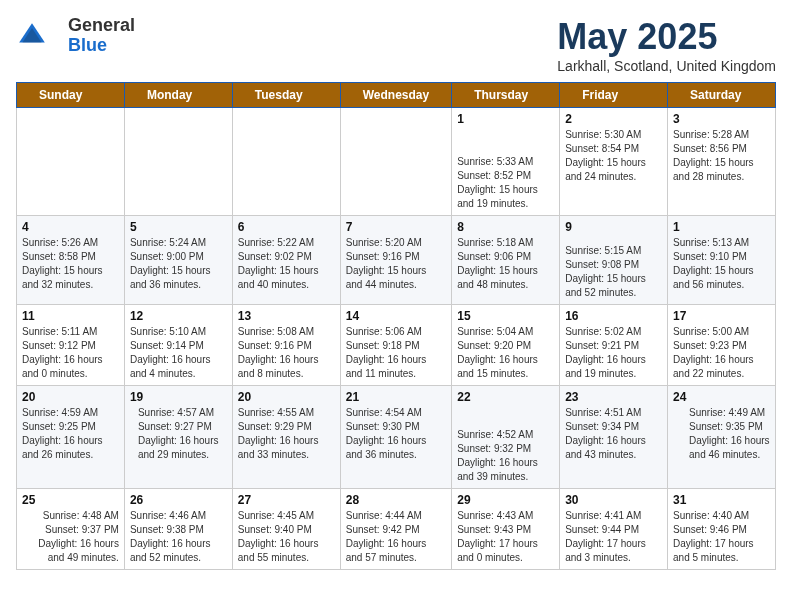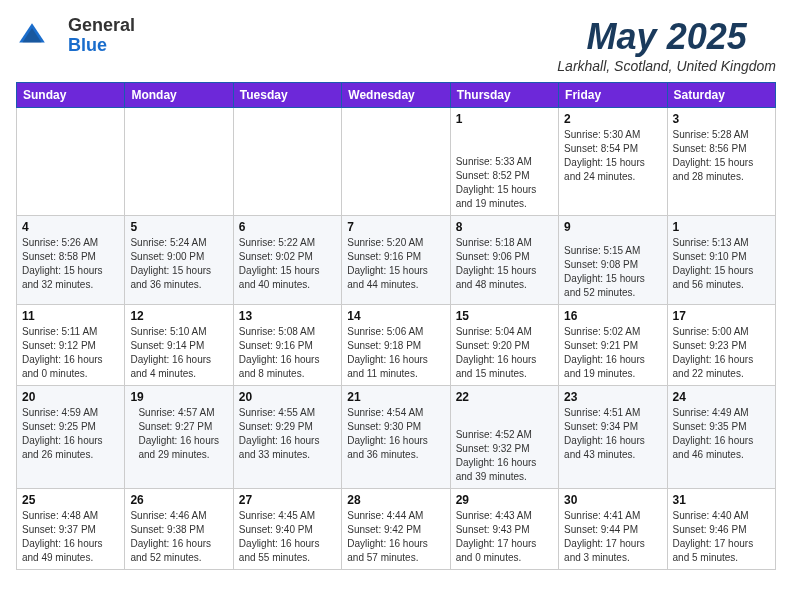--- a/index.html
+++ b/index.html
@@ -34,43 +34,42 @@
     .logo-blue {
       font-size: 18px;
       font-weight: bold;
       color: #1a6dcc;
     }
     .logo-icon {
       width: 32px;
       height: 32px;
     }
     .title-block {
-      text-align: center;
-      font-style: italic;
+      text-align: left;
     }
     .title-month {
       font-size: 36px;
       font-weight: bold;
       color: #1a3a5c;
     }
     .title-location {
       font-size: 14px;
       color: #333;
     }
     .calendar {
       width: 100%;
       border-collapse: collapse;
       border: 1px solid #ccc;
     }
     .calendar th {
-      background: #6d28d9;
+      background: #a16207;
       color: #fff;
       font-size: 12px;
       font-weight: bold;
-      padding: 5px 6px;
+      padding: 5px 22px;
       text-align: left;
       border: 1px solid #1a5ab0;
     }
     .calendar td {
       vertical-align: top;
       padding: 4px 5px;
       border: 1px solid #ccc;
       font-size: 10px;
       color: #333;
       width: 108px;
@@ -295,30 +294,30 @@
         </td>
         <td>
           <div class="day-number">23</div>
           <div class="day-detail" style="white-space: pre-line;">Sunrise: 4:51 AM
 Sunset: 9:34 PM
 Daylight: 16 hours
 and 43 minutes.</div>
         </td>
         <td>
           <div class="day-number">24</div>
-          <div class="day-detail" style="white-space: pre-line;">Sunrise: 4:49 AM
+          <div class="day-detail" style="white-space: pre-line; margin-left: 16px;">Sunrise: 4:49 AM
 Sunset: 9:35 PM
 Daylight: 16 hours
 and 46 minutes.</div>
         </td>
       </tr>
       <tr>
         <td>
           <div class="day-number">25</div>
-          <div class="day-detail" style="white-space: pre-line;">Sunrise: 4:48 AM
+          <div class="day-detail" style="white-space: pre-line; text-align: right;">Sunrise: 4:48 AM
 Sunset: 9:37 PM
 Daylight: 16 hours
 and 49 minutes.</div>
         </td>
         <td>
           <div class="day-number">26</div>
           <div class="day-detail" style="white-space: pre-line;">Sunrise: 4:46 AM
 Sunset: 9:38 PM
 Daylight: 16 hours
 and 52 minutes.</div>

